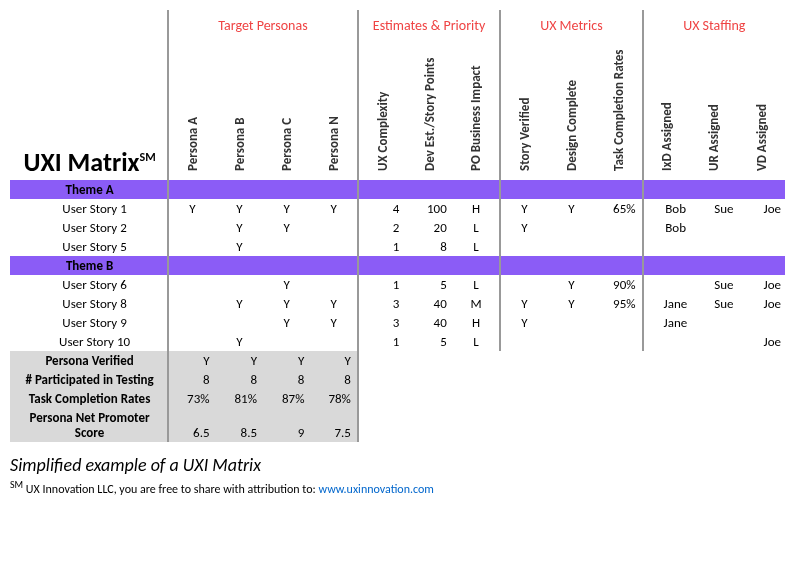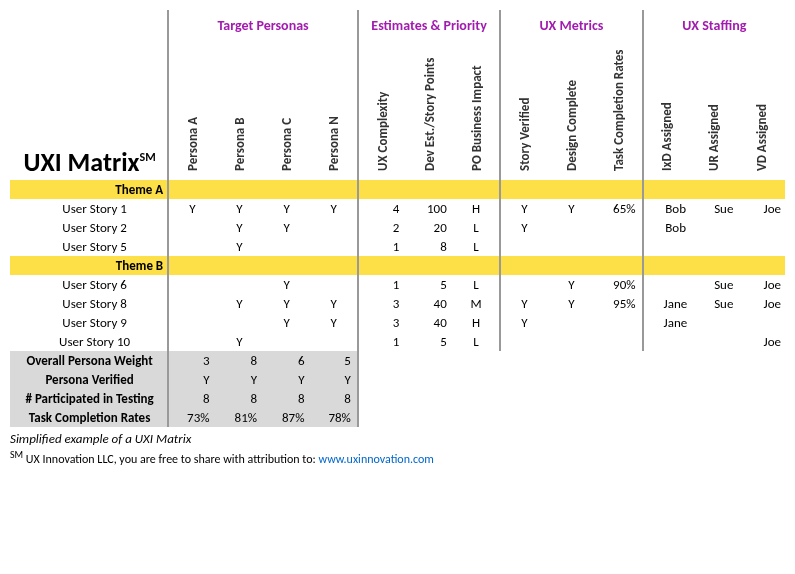--- a/index.html
+++ b/index.html
@@ -22,34 +22,34 @@
     text-align: center;
     vertical-align: bottom;
     border: none;
     font-weight: normal;
   }
   .row-label {
     text-align: center;
     padding-left: 16px;
   }
   .theme-row td {
-    background: #fde047;
+    background: #8b5cf6;
     font-weight: bold;
-    text-align: right;
+    text-align: center;
     padding-left: 6px;
   }
   .summary-row .row-label {
     background: #d9d9d9;
     font-weight: bold;
     padding-left: 6px;
   }
   .group-header th {
-    font-weight: bold;
+    font-weight: normal;
     font-size: 14px;
-    color: #a21caf;
+    color: #ef4444;
     vertical-align: bottom;
     height: 22px;
   }
   .col-header th {
     height: 140px;
     vertical-align: bottom;
     text-align: center;
   }
   .rot {
     display: inline-block;
@@ -81,22 +81,22 @@
     text-align: right;
     padding-left: 20px;
   }
   .summary-val {
     text-align: right;
     padding-right: 6px;
     background: #d9d9d9;
   }
   .caption {
     font-style: italic;
-    margin-top: 4px;
-    font-size: 13px;
+    margin-top: 12px;
+    font-size: 18px;
   }
   .footnote {
     font-size: 12px;
     margin-top: 2px;
   }
   .footnote a {
     color: #0066cc;
   }
   col.label { width: 150px; }
   col.c { width: 45px; }
@@ -285,36 +285,20 @@
         <td class="num-right">5</td>
         <td class="sep-right">L</td>
         <td></td>
         <td></td>
         <td class="sep-right num-right"></td>
         <td class="staff-left"></td>
         <td class="staff-left"></td>
         <td class="staff-left">Joe</td>
       </tr>
       <tr class="summary-row">
-        <td class="row-label sep-right">Overall Persona Weight</td>
-        <td class="summary-val">3</td>
-        <td class="summary-val">8</td>
-        <td class="summary-val">6</td>
-        <td class="summary-val sep-right">5</td>
-        <td></td>
-        <td></td>
-        <td></td>
-        <td></td>
-        <td></td>
-        <td></td>
-        <td></td>
-        <td></td>
-        <td></td>
-      </tr>
-      <tr class="summary-row">
         <td class="row-label sep-right">Persona Verified</td>
         <td class="summary-val">Y</td>
         <td class="summary-val">Y</td>
         <td class="summary-val">Y</td>
         <td class="summary-val sep-right">Y</td>
         <td></td>
         <td></td>
         <td></td>
         <td></td>
         <td></td>
@@ -338,20 +322,36 @@
         <td></td>
         <td></td>
         <td></td>
       </tr>
       <tr class="summary-row">
         <td class="row-label sep-right">Task Completion Rates</td>
         <td class="summary-val">73%</td>
         <td class="summary-val">81%</td>
         <td class="summary-val">87%</td>
         <td class="summary-val sep-right">78%</td>
+        <td></td>
+        <td></td>
+        <td></td>
+        <td></td>
+        <td></td>
+        <td></td>
+        <td></td>
+        <td></td>
+        <td></td>
+      </tr>
+      <tr class="summary-row">
+        <td class="row-label sep-right">Persona Net Promoter Score</td>
+        <td class="summary-val">6.5</td>
+        <td class="summary-val">8.5</td>
+        <td class="summary-val">9</td>
+        <td class="summary-val sep-right">7.5</td>
         <td></td>
         <td></td>
         <td></td>
         <td></td>
         <td></td>
         <td></td>
         <td></td>
         <td></td>
         <td></td>
       </tr>

